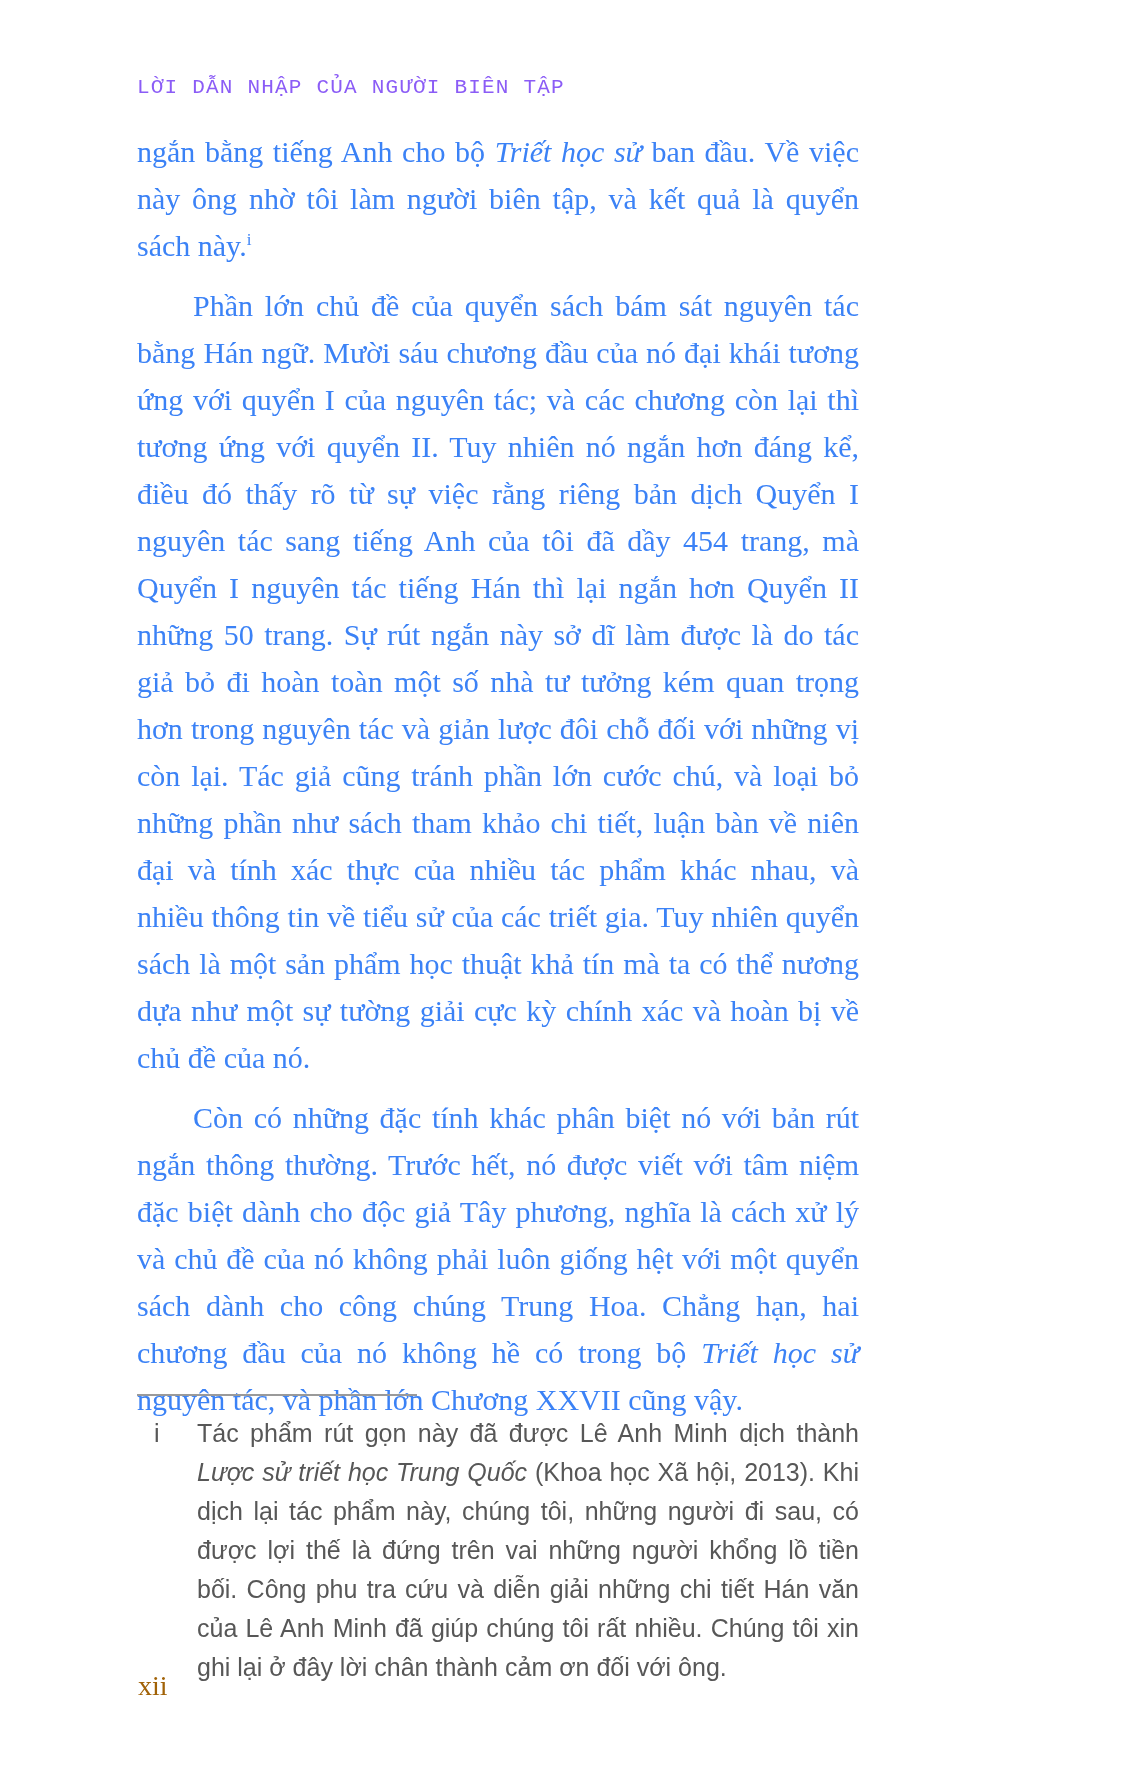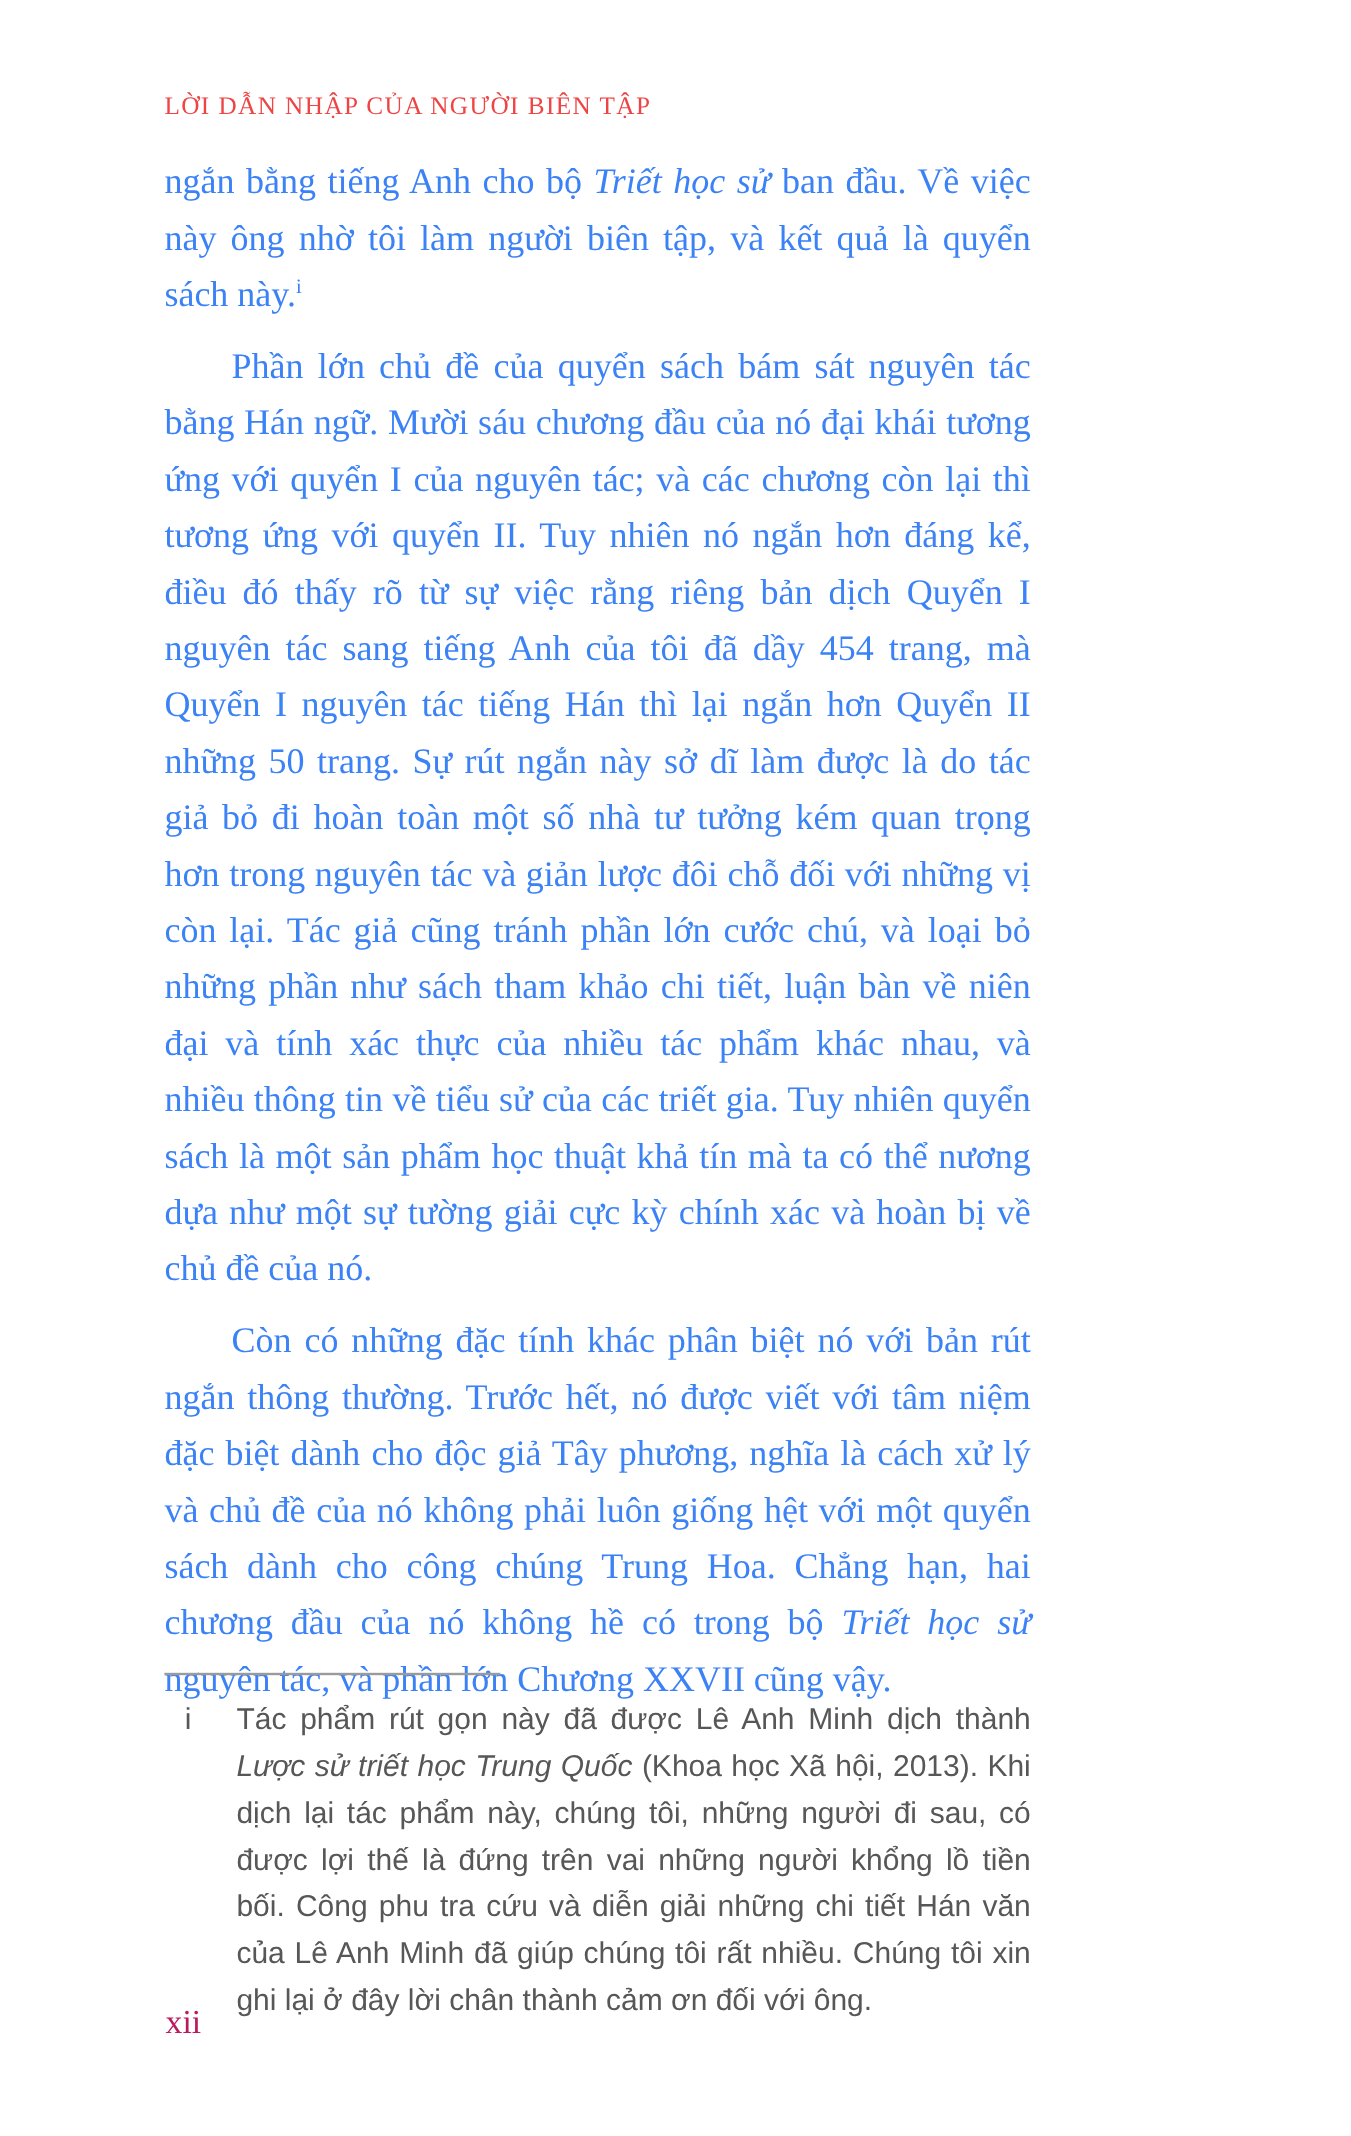--- a/index.html
+++ b/index.html
@@ -11,22 +11,22 @@
     background: #ffffff;
     overflow: hidden;
     font-family: "Liberation Serif", serif;
   }
   .running-header {
     position: absolute;
     left: 137px;
     top: 76px;
     font-size: 21px;
     letter-spacing: 1.2px;
-    color: #ef4444;
-    font-family: Liberation Serif, serif;
+    color: #8b5cf6;
+    font-family: Liberation Mono, monospace;
     white-space: nowrap;
   }
   .text-block {
     position: absolute;
     left: 137px;
     top: 128px;
     width: 722px;
     font-size: 30px;
     line-height: 47px;
     color: #3b82f6;
@@ -69,21 +69,21 @@
   .fn-body {
     flex: 1 1 auto;
     text-align: justify;
     margin: 0;
   }
   .page-number {
     position: absolute;
     left: 138px;
     top: 1670px;
     font-size: 28px;
-    color: #be185d;
+    color: #a16207;
     font-family: "Liberation Serif", serif;
   }
 </style>
 </head>
 <body>
 
 <div class="page">
 
   <header class="running-header">LỜI DẪN NHẬP CỦA NGƯỜI BIÊN TẬP</header>
 

